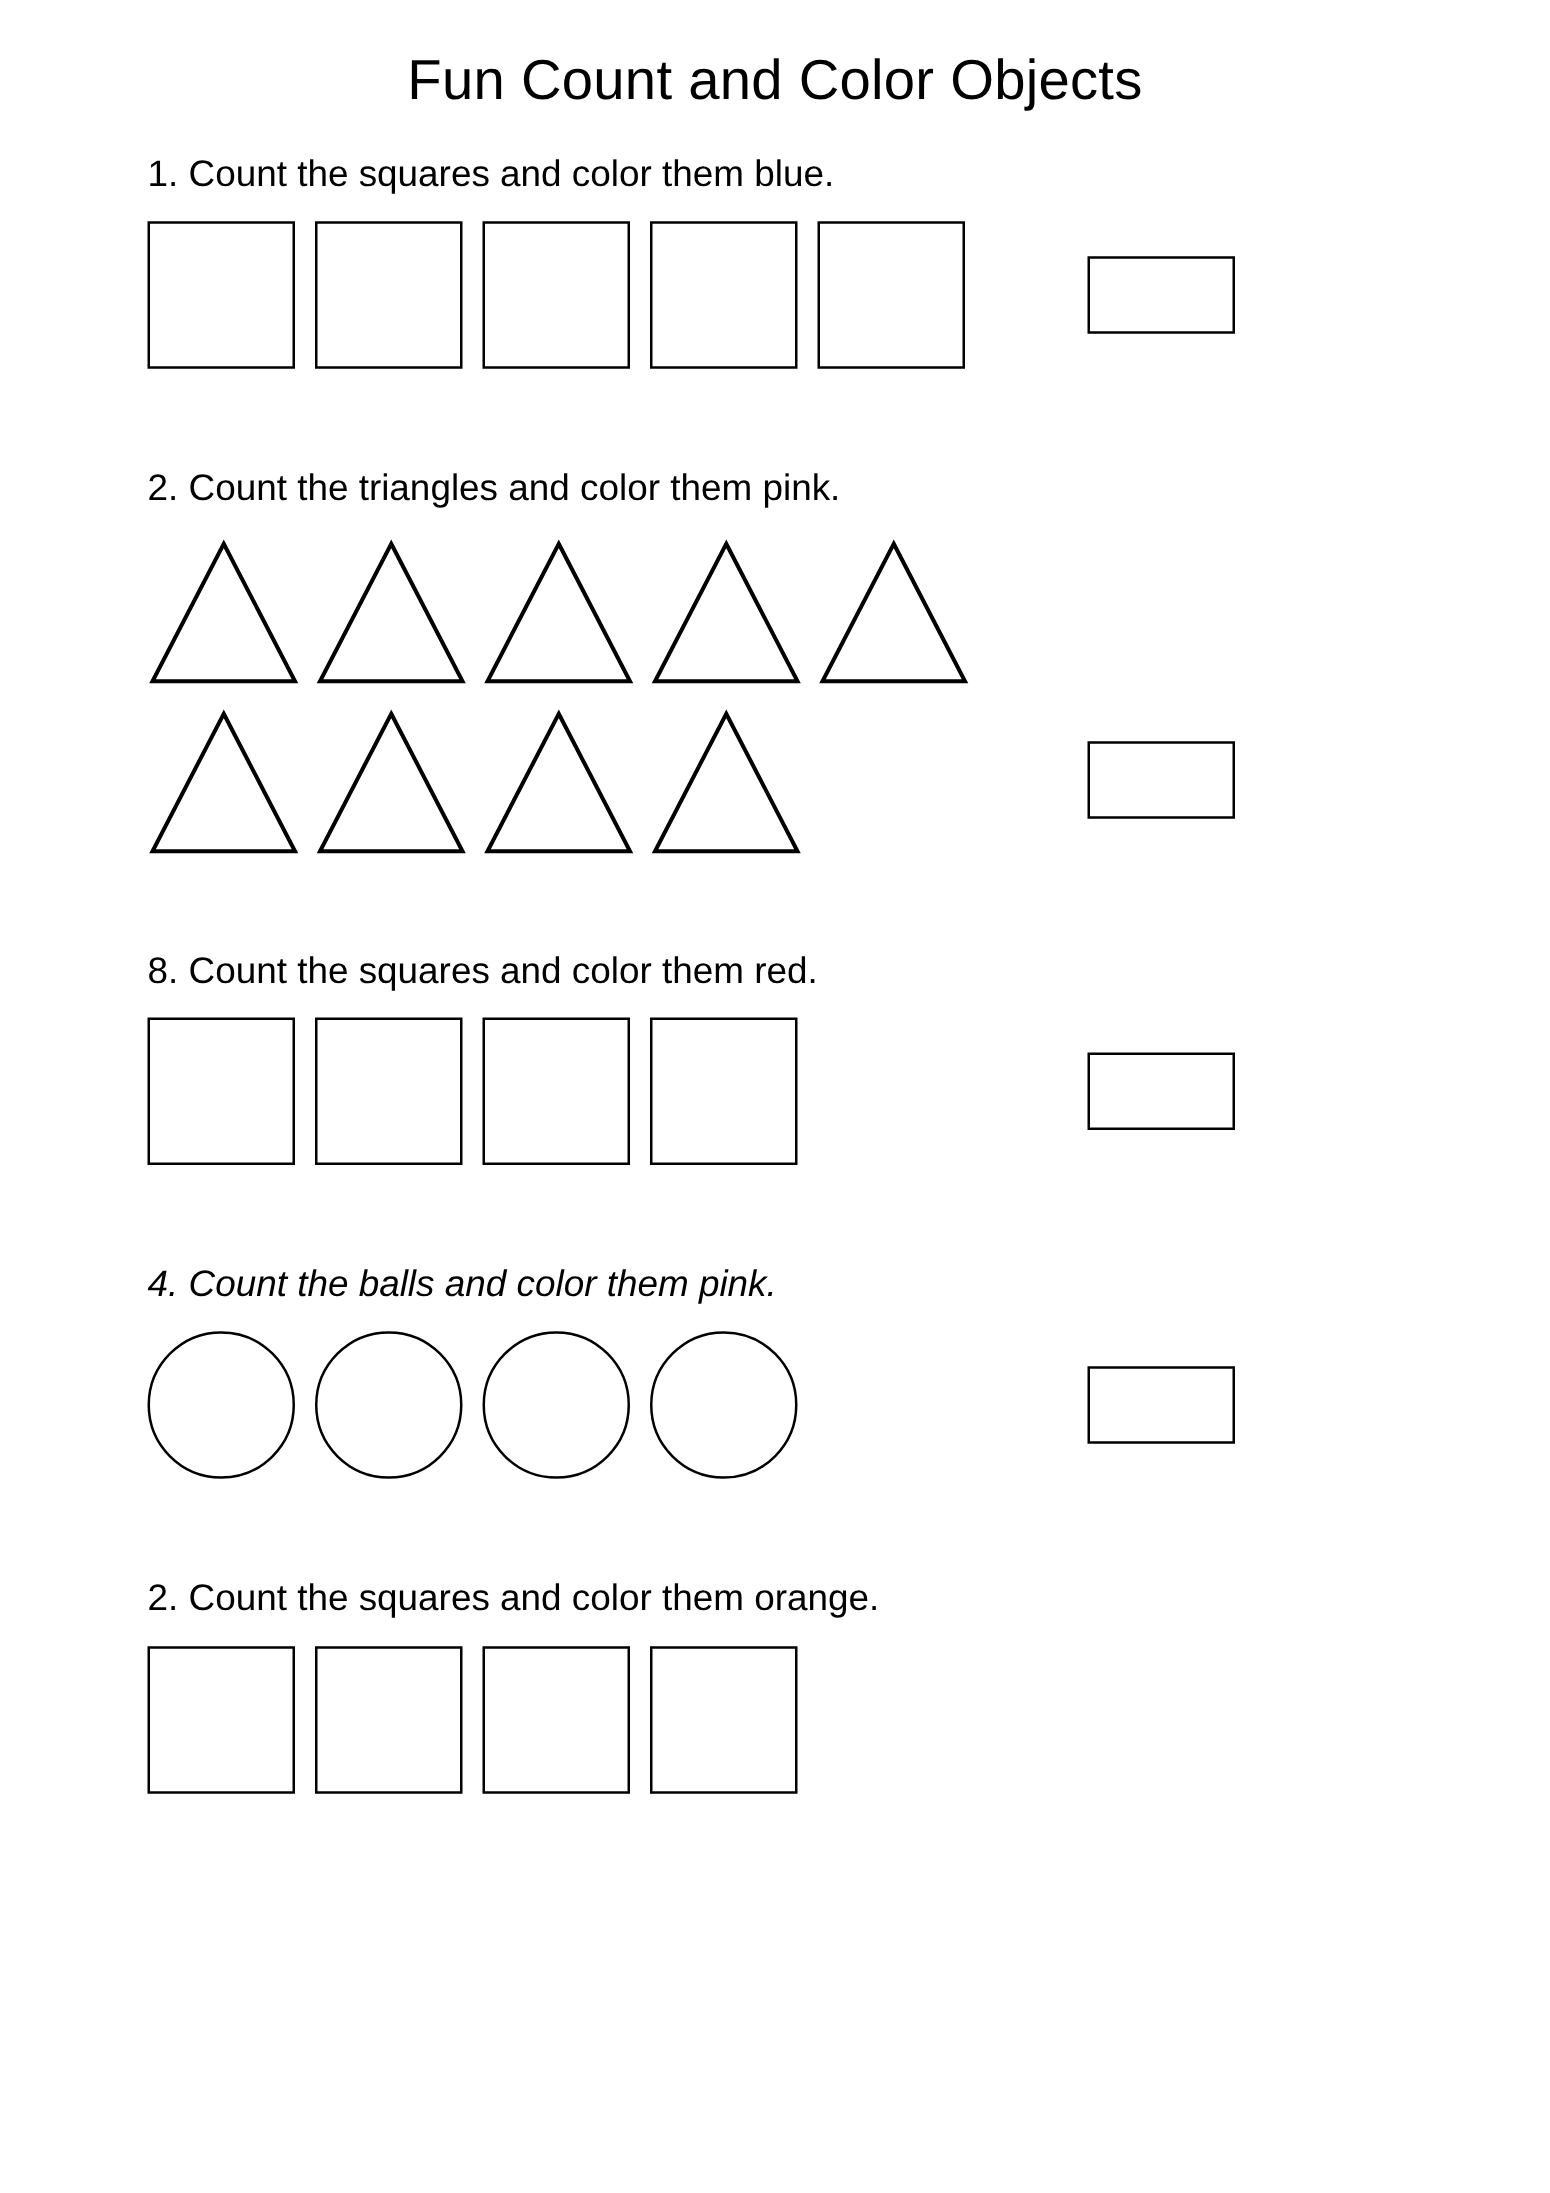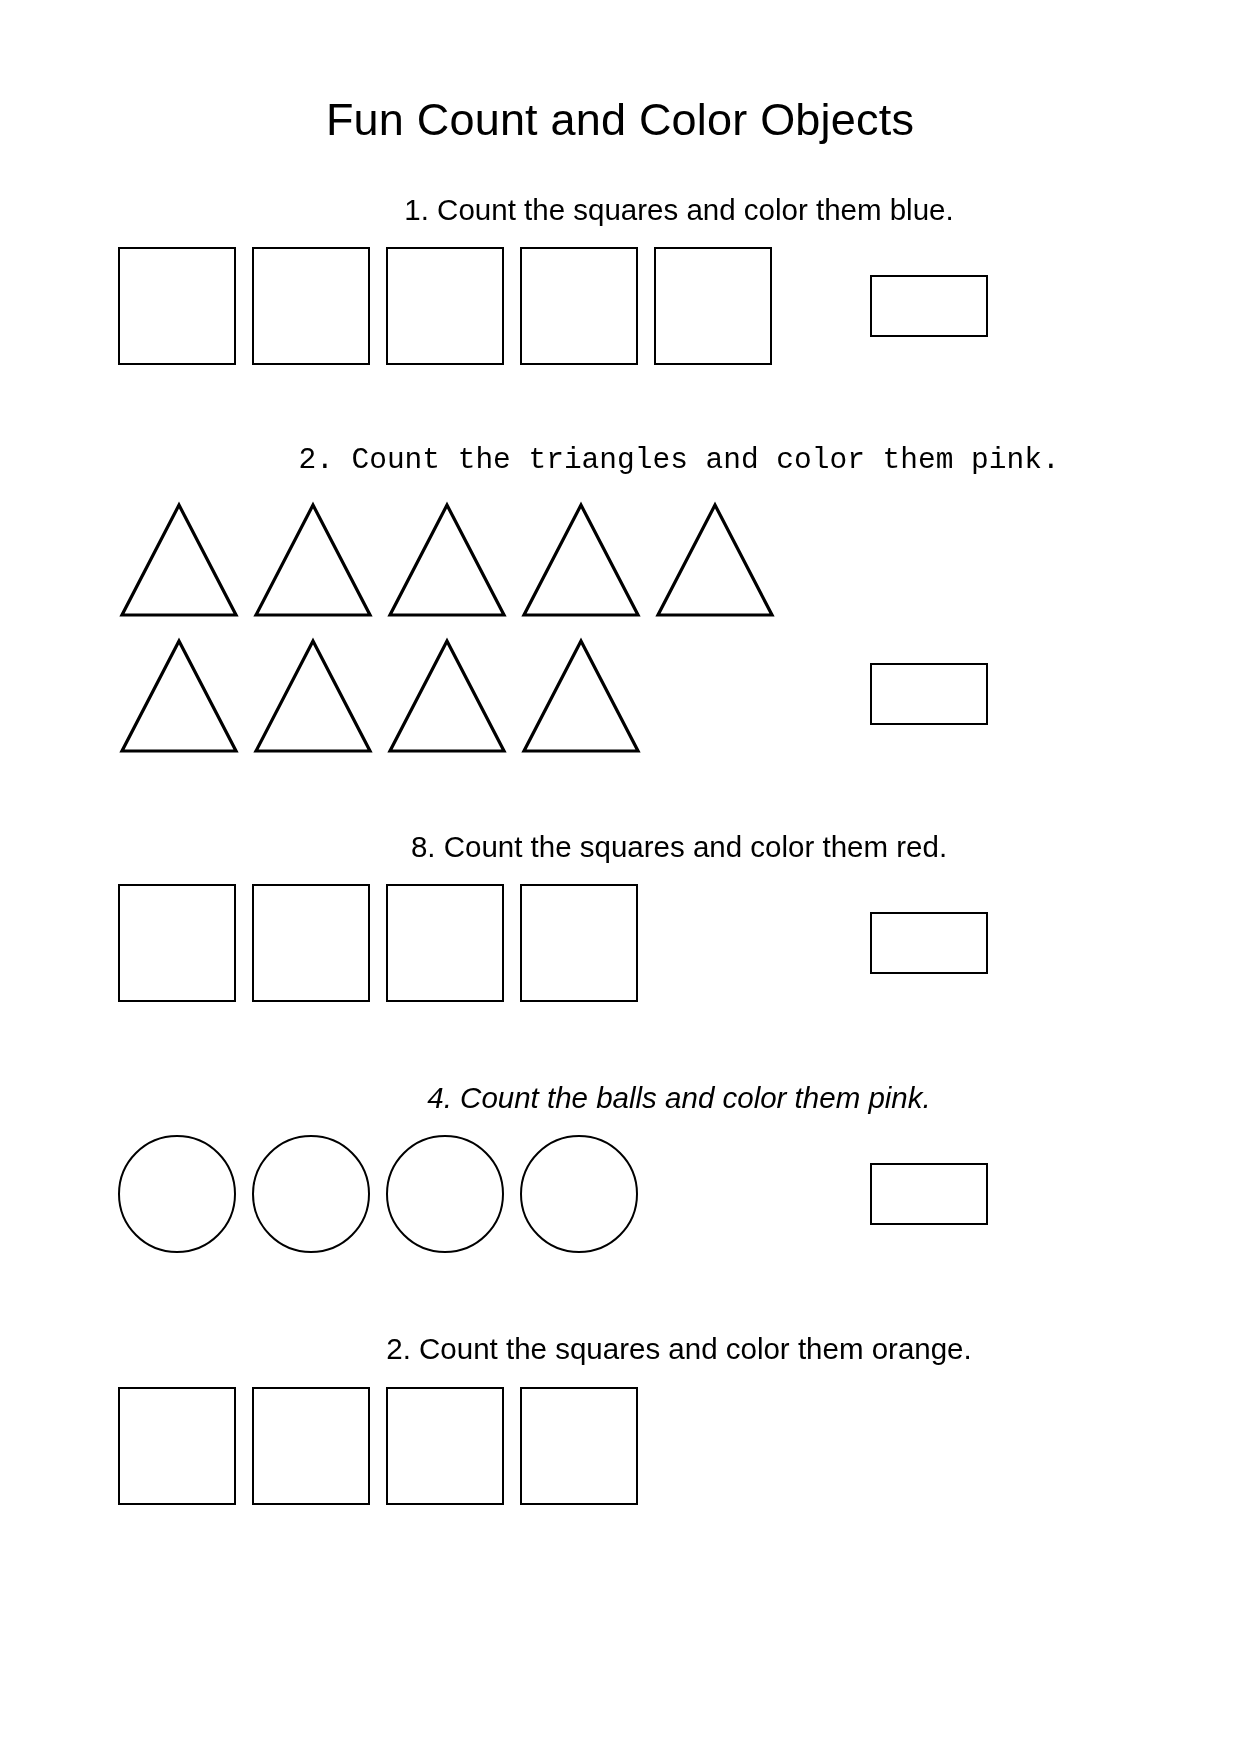--- a/index.html
+++ b/index.html
@@ -21,29 +21,28 @@
     position: relative;
     box-sizing: border-box;
     padding: 0;
   }
   .title {
     text-align: center;
     font-size: 45px;
     line-height: 1.42;
     font-weight: normal;
     margin: 0;
-    padding-top: 88px;
+    padding-top: 32px;
     letter-spacing: 0.2px;
   }
   .title .line {
     display: block;
   }
   .questions {
-    margin-top: 40px;
-    text-align: center;
+    margin-top: 26px;
   }
   .question {
     position: relative;
     padding-left: 118px;
   }
   .prompt {
     font-size: 29.5px;
     line-height: 1.2;
     margin: 0 0 20px 0;
     white-space: nowrap;
@@ -110,21 +109,21 @@
           <div class="sq"></div>
           <div class="sq"></div>
           <div class="sq"></div>
           <div class="sq"></div>
           <div class="sq"></div>
         </div>
         <div class="answer-box" style="top:28px;"></div>
       </div>
     </section>
 
-    <section class="question" style="margin-bottom:72px;font-family:Liberation Mono, monospace;">
+    <section class="question" style="margin-bottom:72px;">
       <p class="prompt">2. Count the triangles and color them pink.</p>
       <div class="shapes-area">
         <div class="row">
           <svg class="tri" viewBox="0 0 122 122">
               <polygon points="61,6 118,116 4,116" fill="#fff" stroke="#000" stroke-width="3.2"></polygon>
             </svg>
           <svg class="tri" viewBox="0 0 122 122">
               <polygon points="61,6 118,116 4,116" fill="#fff" stroke="#000" stroke-width="3.2"></polygon>
             </svg>
           <svg class="tri" viewBox="0 0 122 122">

